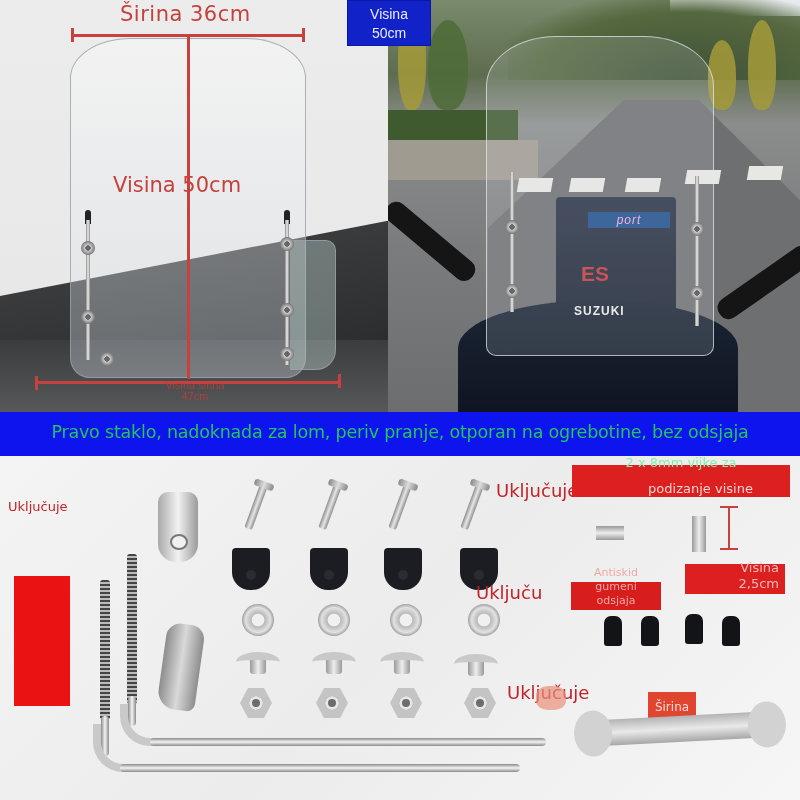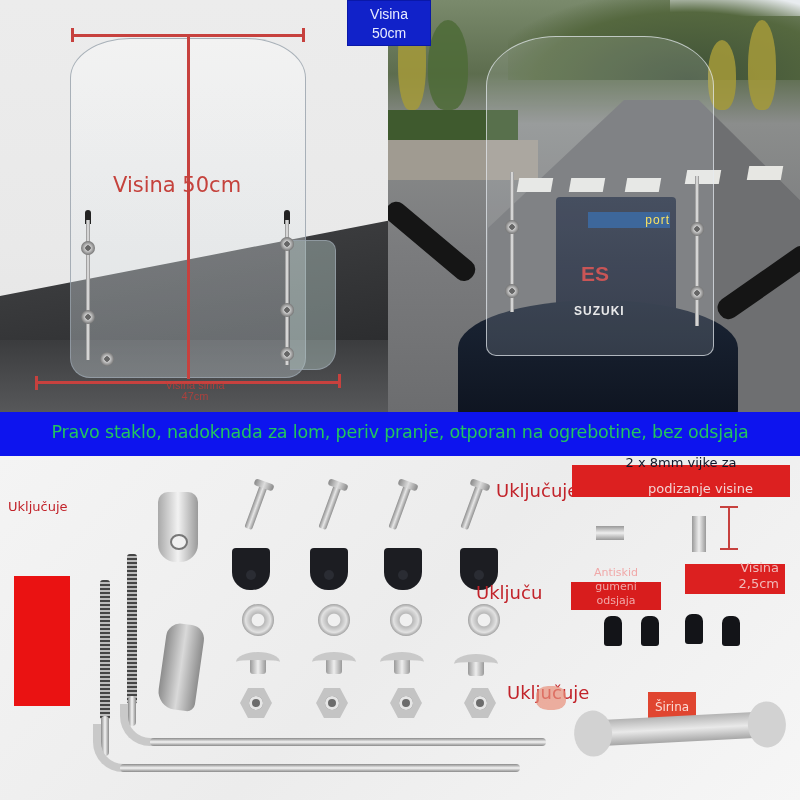--- a/index.html
+++ b/index.html
@@ -79,21 +79,21 @@
       border-radius: 50% 50% 10px 10px / 40% 40% 10px 10px;
     }
     .handlebar-l { position: absolute; left: 0; top: 195px; width: 110px; height: 22px; background: #151515; border-radius: 10px; transform: rotate(40deg); transform-origin: left; }
     .handlebar-r { position: absolute; right: -10px; top: 240px; width: 110px; height: 22px; background: #151515; border-radius: 10px; transform: rotate(-35deg); transform-origin: right; }
     .bag {
       position: absolute; left: 168px; top: 197px; width: 120px; height: 140px;
       background: linear-gradient(180deg, #2a3346 0%, #1a2132 100%); border-radius: 4px;
     }
     .bag-brand {
       position: absolute; left: 200px; top: 212px; width: 82px; height: 16px; background: #1f4f8b;
-      color: #fde047; font-size: 12px; line-height: 16px; text-align: right; letter-spacing: 1px;
+      color: #f9a8d4; font-size: 12px; line-height: 16px; text-align: center; letter-spacing: 1px; font-style: italic;
     }
     .bag-logo { position: absolute; left: 193px; top: 262px; font-size: 21px; color: #c43a3a; font-weight: bold; }
     .scooter-brand { position: absolute; left: 186px; top: 304px; font-size: 12px; color: #e8e8e8; font-weight: bold; letter-spacing: 1px; }
     .mounted-shield {
       position: absolute; left: 98px; top: 36px; width: 228px; height: 320px;
       border: 1.5px solid rgba(230,235,240,0.7);
       border-radius: 70px 70px 10px 10px / 50px 50px 10px 10px;
       background: rgba(235,240,245,0.15);
     }
 
@@ -117,21 +117,21 @@
     }
     .red-note { position: absolute; color: #c2232a; font-size: 18px; font-family: "DejaVu Sans", sans-serif; }
     .red-note.small { font-size: 13px; }
     .red-bar { position: absolute; left: 14px; top: 120px; width: 56px; height: 130px; background: #ea1212; }
 
     .red-box {
       position: absolute; background: #dc2020; color: #f0b9b9; text-align: center;
       font-family: "DejaVu Sans", sans-serif; font-size: 13px; line-height: 16px;
     }
     .red-box.screws { left: 572px; top: 9px; width: 218px; height: 32px; padding-top: 0; }
-    .red-box.screws .line1 { position: absolute; left: 0; right: 0; top: -10px; color: #0f172a; font-size: 13px; }
+    .red-box.screws .line1 { position: absolute; left: 0; right: 0; top: -10px; color: #86efac; font-size: 13px; }
     .red-box.screws .line2 { position: absolute; left: 0; right: 0; top: 16px; color: #f2d2d2; font-size: 13px; margin-left: 39px; }
     .red-box.height { left: 685px; top: 108px; width: 100px; height: 30px; }
     .red-box.height .line1 { position: absolute; right: 6px; top: -4px; font-size: 13px; }
     .red-box.height .line2 { position: absolute; right: 6px; top: 12px; font-size: 13px; }
     .red-box.antiskid { left: 571px; top: 126px; width: 90px; height: 28px; background: #d81d1d; }
     .red-box.antiskid .lines { position: absolute; left: 0; right: 0; top: -16px; font-size: 11px; line-height: 14px; color: #f0a8a8; }
     .red-box.key { left: 648px; top: 236px; width: 48px; height: 30px; background: #e04530; color: #fbdad4; font-size: 12px; line-height: 30px; }
 
     
     .screw { position: absolute; width: 8px; height: 46px; background: linear-gradient(90deg,#8f8f8f,#e6e6e6,#8f8f8f); transform: rotate(20deg); border-radius: 2px; }
@@ -185,20 +185,21 @@
   <div class="knob" style="left:280px;top:347px;"></div>
 
   <div class="measure-tick" style="left:71px;top:28px;"></div>
   <div class="measure-h" style="left:72px;top:34px;width:232px;"></div>
   <div class="measure-tick" style="left:302px;top:28px;"></div>
   <div class="measure-v" style="left:187px;top:34px;height:345px;"></div>
   <div class="measure-tick" style="left:35px;top:376px;"></div>
   <div class="measure-h" style="left:36px;top:381px;width:304px;"></div>
   <div class="measure-tick" style="left:338px;top:374px;"></div>
 
+  <div class="label-width">Širina 36cm</div>
   <div class="label-height-left">Visina 50cm</div>
   <div class="label-bottom">
     <div>Visina širina</div>
     <div>47cm</div>
   </div>
 </div>
 
 <div class="panel-right">
   <div class="sky"></div>
   <div class="hills"></div>

